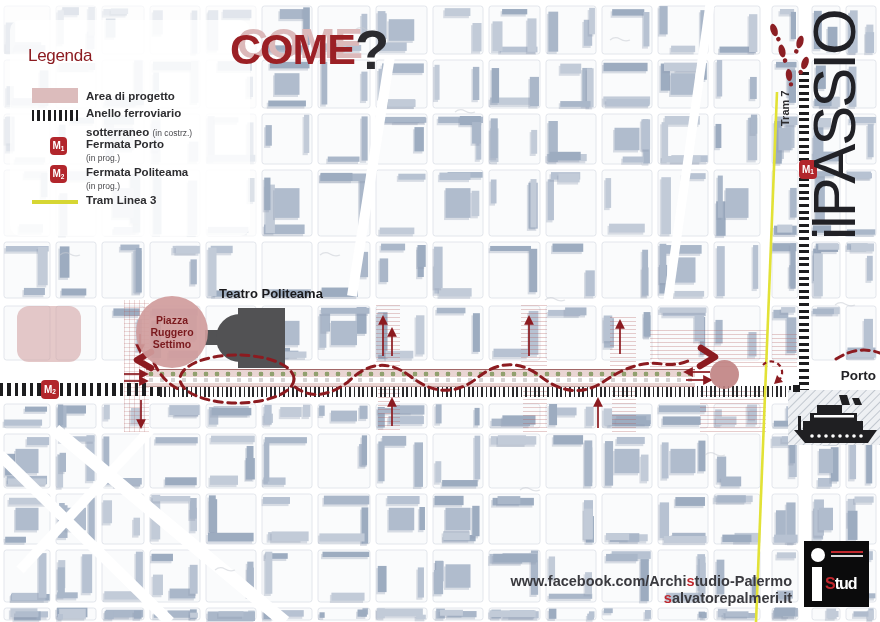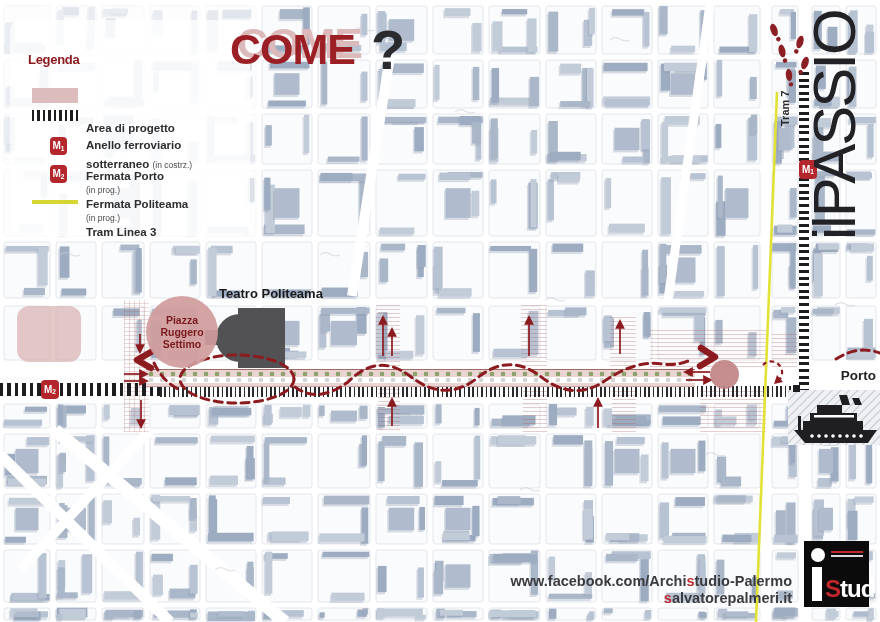--- a/index.html
+++ b/index.html
@@ -4,42 +4,42 @@
 <style>
   html,body{margin:0;padding:0;background:#e9e9e9;}
   #stage{position:relative;width:880px;height:622px;background:#fff;overflow:hidden;
          font-family:"Liberation Sans",sans-serif;}
   #stage *{box-sizing:border-box;}
   svg{display:block;}
   .abs{position:absolute;}
 
   
   #legend{left:10px;top:20px;width:240px;height:216px;background:rgba(255,255,255,.72);border-radius:10px;}
-  #legend-title{left:18px;top:32px;font-size:13px;font-weight:bold;letter-spacing:-.3px;}
-  .leg-label{font-size:11.5px;font-weight:bold;color:#2d2d30;margin-top:32px;}
+  #legend-title{left:18px;top:26px;font-size:17px;font-weight:normal;letter-spacing:-.3px;}
+  .leg-label{font-size:11.5px;font-weight:bold;color:#2d2d30;}
   .leg-note{font-size:8.5px;font-weight:normal;color:#4a4a4e;}
   #leg-swatch-area{left:22px;top:68px;width:46px;height:15px;}
   #leg-label-area{left:76px;top:70px;}
   #leg-swatch-anello{left:22px;top:90px;width:46px;height:11px;
      background:repeating-linear-gradient(90deg,#1d1d1f 0 2.5px,transparent 2.5px 5.5px);}
   #leg-text-anello{left:76px;top:84px;width:112px;line-height:19px;}
   .mbadge{display:flex;align-items:center;justify-content:center;border-radius:4px;
           color:#fff;font-weight:bold;}
   .mbadge .m{font-size:10px;line-height:10px;}
   .mbadge .sub{font-size:6.5px;line-height:6px;margin-top:5px;}
   #leg-badge-m1{left:40px;top:117px;width:17px;height:18px;}
   #leg-text-m1{left:76px;top:118px;line-height:13px;}
   #leg-badge-m2{left:40px;top:145px;width:17px;height:18px;}
   #leg-text-m2{left:76px;top:146px;line-height:13px;}
   #leg-swatch-tram{left:22px;top:180px;width:46px;height:3.5px;}
   #leg-label-tram{left:76px;top:174px;}
   #leg-tram-note{left:16px;top:190px;width:206px;font-size:8.5px;line-height:10.5px;color:#48484c;}
 
   
-  #title{left:230px;top:26px;display:flex;gap:16px;align-items:flex-start;}
+  #title{left:230px;top:26px;display:flex;align-items:flex-start;}
   #title-word{font-size:43px;font-weight:bold;letter-spacing:-1px;color:#9b2025;
               text-shadow:7px -6px 0 #dcb9ba;line-height:46px;}
   #title-q{font-size:56px;font-weight:bold;color:#2b2b2f;line-height:48px;}
 
   
   .vtext{writing-mode:vertical-rl;transform:rotate(180deg);white-space:nowrap;}
   #brand{left:800px;top:12px;height:228px;width:86px;font-size:60px;font-weight:200;
          letter-spacing:-2px;color:#212126;text-align:left;}
   #tram7-label{left:779px;top:80px;height:46px;font-size:11px;font-weight:bold;color:#2b2b2e;}
 
@@ -66,38 +66,38 @@
   .hatchG{background:
       repeating-linear-gradient(0deg,rgba(176,90,90,.22) 0 1px,transparent 1px 4px),
       repeating-linear-gradient(90deg,rgba(176,90,90,.22) 0 1px,transparent 1px 5px);}
 
   
   .piazza{border-radius:50%;background:rgba(208,156,156,.92);display:flex;align-items:center;
           justify-content:center;text-align:center;font-weight:bold;color:#7a191d;}
   #piazza-castelnuovo-sq{left:17px;top:306px;width:64px;height:56px;border-radius:12px;
           background:rgba(208,156,156,.55);}
   #piazza-castelnuovo{left:12px;top:301px;width:73px;height:73px;font-size:11px;line-height:13px;}
-  #piazza-ruggero{left:146px;top:296px;width:72px;height:72px;font-size:10.5px;line-height:12px;}
+  #piazza-ruggero{left:136px;top:296px;width:72px;height:72px;font-size:10.5px;line-height:12px;}
   #teatro-label{left:205px;top:286px;width:132px;text-align:center;font-size:13px;
                 font-weight:bold;color:#1a1a1d;}
   #porto-label{left:818px;top:368px;width:58px;text-align:right;font-size:13.5px;
                font-weight:bold;color:#222226;}
   #end-circle{left:710px;top:360px;width:29px;height:29px;border-radius:50%;
               background:rgba(192,130,130,.9);}
 
   
   #footer{right:88px;top:573px;text-align:right;font-size:14.5px;font-weight:bold;
           color:#3a3a3f;line-height:16.5px;}
   #footer .red{color:#c0272d;}
   #logo{left:804px;top:541px;width:65px;height:66px;background:#0b0b0c;}
   #logo .dot{position:absolute;left:7px;top:7px;width:14px;height:14px;border-radius:50%;background:#fff;}
   #logo .tl1{position:absolute;left:27px;top:10px;width:32px;height:2px;background:#c0272d;}
   #logo .tl2{position:absolute;left:27px;top:14px;width:32px;height:2px;background:#dcdcdc;}
   #logo .stem{position:absolute;left:8px;top:26px;width:10px;height:34px;background:#fff;}
-  #logo .word{position:absolute;left:21px;top:34px;font-size:24px;font-weight:bold;color:#fff;letter-spacing:-1px;}
+  #logo .word{position:absolute;left:21px;top:34px;font-size:16px;font-weight:bold;color:#fff;letter-spacing:-1px;}
 </style>
 </head>
 <body>
 
 <div id="stage">
 
   <svg id="map-base" class="abs" width="880" height="622" viewBox="0 0 880 622" style="left:0;top:0;">
       <g opacity="0.35">
         <rect x="4" y="6" width="46" height="48" rx="2.5" fill="#fafbfc" stroke="#e3e6ec" stroke-width="1"></rect>
         <rect x="4.362769487043431" y="44.3578934059944" width="35.34427124841605" height="9.26232896745205" fill="#8f9cb0" opacity="0.32"></rect>

